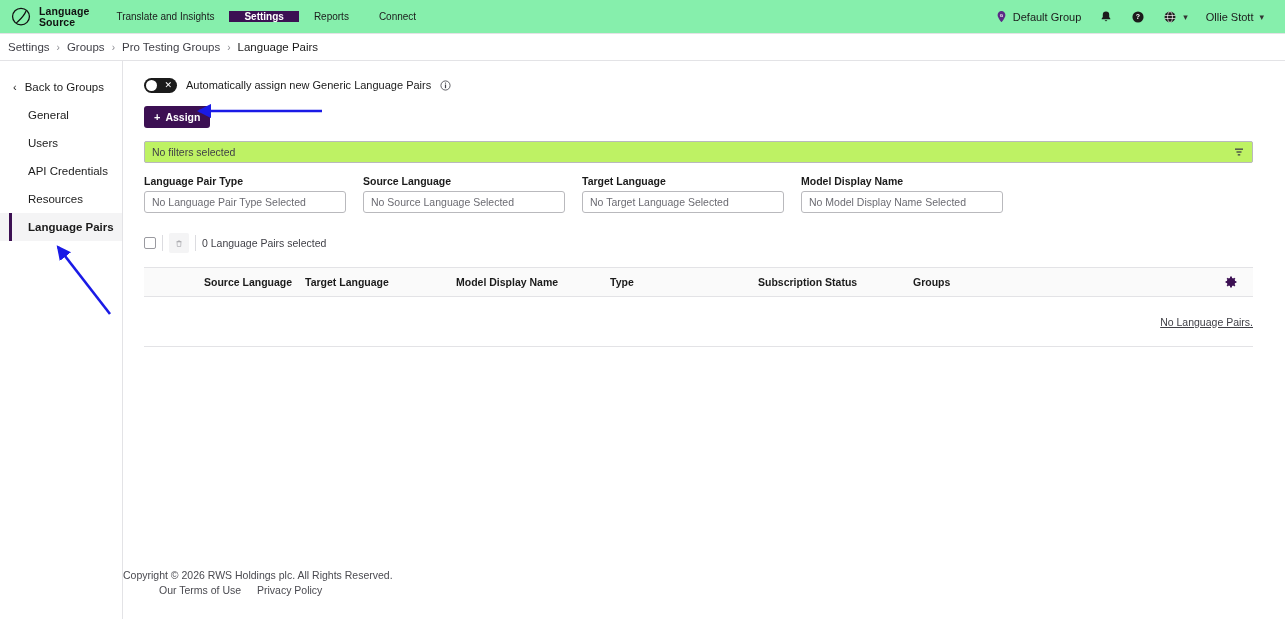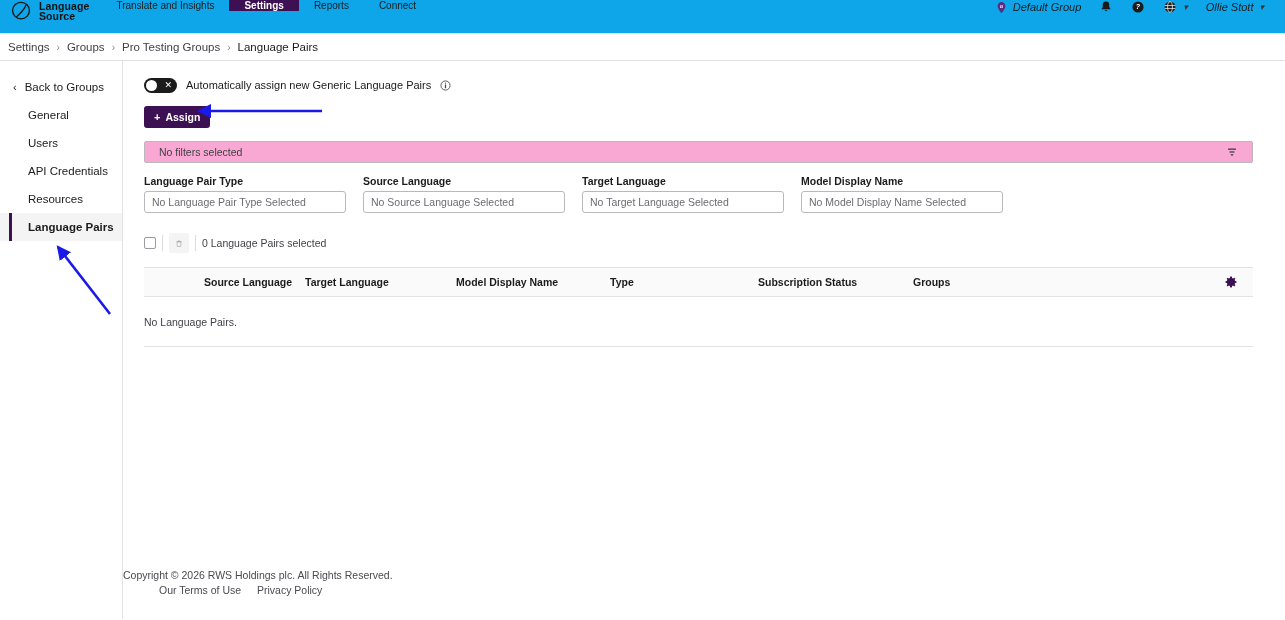--- a/index.html
+++ b/index.html
@@ -10,22 +10,22 @@
     font-family: "Liberation Sans", sans-serif;
     color: #1b1b1b;
     overflow: hidden;
   }
 
   
   .topbar {
     position: relative;
     height: 34px;
     display: flex;
-    align-items: flex-start;
-    background: #0ea5e9;
+    align-items: center;
+    background: #86efac;
     border-bottom: 1px solid #e3e3e6;
   }
   .brand {
     display: flex; align-items: center;
     padding: 0 12px 0 10px;
     gap: 7px;
   }
   .brand-logo { width: 22px; height: 22px; display:block; }
   .brand-text {
     font-size: 10.5px; font-weight: 700; line-height: 10.5px;
@@ -48,21 +48,21 @@
   }
   .top-right {
     margin-left: auto;
     display: flex; align-items: center;
     gap: 0px;
     padding-right: 12px;
   }
   .tr-item {
     display: flex; align-items: center; gap: 5px;
     padding: 0 9px; font-size: 11px; color: #1b1b1b;
-    cursor: pointer; white-space: nowrap; font-style: italic;
+    cursor: pointer; white-space: nowrap;
   }
   .pin-icon { width: 13px; height: 13px; display:block; }
   .ic { width: 14px; height: 14px; display: block; }
   .caret { font-size: 9px; color: #333; margin-left: 1px; }
 
   
   .breadcrumb {
     height: 27px;
     display: flex; align-items: center;
     padding-left: 8px;
@@ -152,24 +152,24 @@
   }
   .btn-assign .plus { font-size: 11px; font-weight: 700; line-height: 1; }
 
   
   .filterbar {
     margin-top: 13px;
     height: 22px;
     border: 1px solid #b9b9bd;
     border-radius: 2px;
     display: flex; align-items: center;
-    padding: 0 14px;
+    padding: 0 7px;
     font-size: 10.5px;
     color: #3f3f46;
-    background: #f9a8d4;
+    background: #bef264;
     cursor: pointer;
   }
   .filterbar .funnel { margin-left: auto; }
 
   
   .filters {
     margin-top: 12px;
     display: flex;
     gap: 17px;
   }
@@ -230,23 +230,23 @@
   }
   .th.c1 { width: 149px; padding-left: 48px; }
   .th.c2 { width: 151px; }
   .th.c3 { width: 154px; }
   .th.c4 { width: 148px; }
   .th.c5 { width: 155px; }
   .th.c6 { flex: 1; }
   .gear { margin-left: auto; margin-right: 15px; display:block; }
   .tbody-empty {
     height: 50px;
-    display: flex; align-items: center; justify-content: flex-start;
+    display: flex; align-items: center; justify-content: flex-end;
     border-bottom: 1px solid #e3e3e6;
-    font-size: 10.5px; color: #3f3f46;
+    font-size: 10.5px; color: #3f3f46; text-decoration: underline;
   }
 
   
   .footer {
     position: absolute;
     left: 0; right: 0; bottom: 22px;
     text-align: left;
     font-size: 10.5px;
     color: #4a4a50;
     line-height: 13px;

